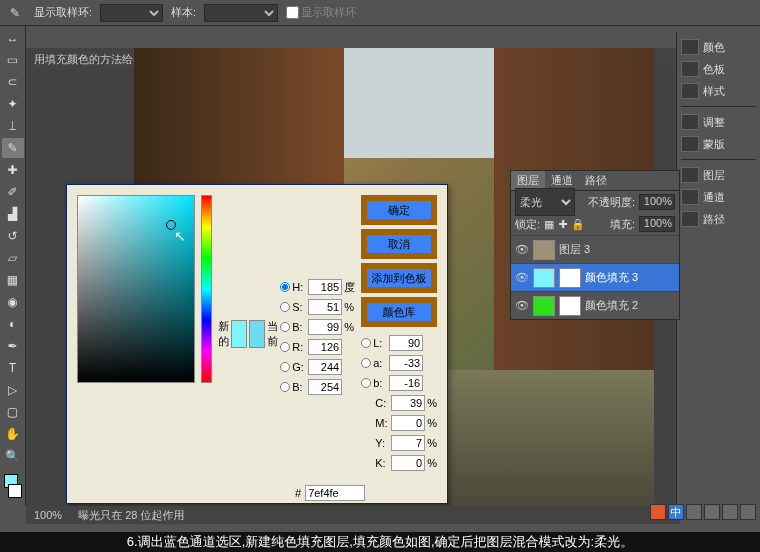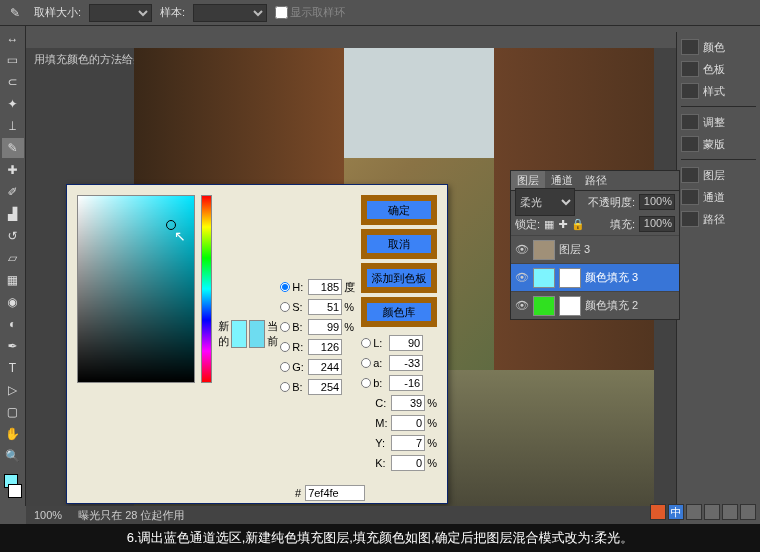--- a/index.html
+++ b/index.html
@@ -20,21 +20,21 @@
 .canvas .bgimg{position:absolute;left:108px;top:0;width:520px;height:462px;background:linear-gradient(135deg,#c4a862 0%,#8a7345 40%,#5f6b42 70%,#3d4a35 100%)}
 .bgimg .sky{position:absolute;left:202px;top:0;width:160px;height:110px;background:#c9d4d6}
 .bgimg .bld1{position:absolute;left:0;top:0;width:210px;height:380px;background:linear-gradient(90deg,#3a2818,#7a4a28)}
 .bgimg .bld2{position:absolute;right:0;top:0;width:160px;height:360px;background:linear-gradient(90deg,#6b4228,#523520)}
 .bgimg .road{position:absolute;left:0;bottom:0;width:100%;height:140px;background:linear-gradient(180deg,#7a7858,#4a4838)}
 .rpanels{position:absolute;right:0;top:32px;width:84px;bottom:46px;background:#535353;border-left:1px solid #2a2a2a;padding:4px}
 .rpanels .grp{display:flex;align-items:center;gap:4px;height:22px;color:#ddd;cursor:pointer}
 .rpanels .grp .ico{width:18px;height:16px;background:#3a3a3a;border:1px solid #666}
 .rpanels .hr{height:1px;background:#2a2a2a;margin:4px 0}
 .statusbar{position:absolute;left:26px;bottom:28px;right:80px;height:18px;background:#434343;display:flex;align-items:center;padding:0 8px;color:#ccc;gap:16px}
-.caption{position:absolute;left:0;bottom:0;width:100%;height:28px;background:#121212;color:#fff;display:flex;align-items:center;justify-content:center;font-size:13px}
+.caption{position:absolute;left:0;bottom:0;width:100%;height:20px;background:#121212;color:#fff;display:flex;align-items:center;justify-content:center;font-size:13px}
 .layers{position:absolute;right:80px;top:170px;width:170px;background:#535353;border:1px solid #2a2a2a;color:#ddd}
 .layers .tabs{display:flex;height:20px;border-bottom:1px solid #2a2a2a}
 .layers .tabs span{padding:2px 6px;cursor:pointer}
 .layers .tabs .act{background:#6a6a6a}
 .layers .row{display:flex;align-items:center;height:22px;padding:0 4px;gap:4px}
 .layers select{background:#3a3a3a;color:#ccc;border:1px solid #2a2a2a;height:28px;width:60px}
 .layers .ipt{width:36px;height:16px;background:#3a3a3a;border:1px solid #2a2a2a;color:#ccc;text-align:right;padding-right:2px}
 .layers .lyr{display:flex;align-items:center;height:28px;border-top:1px solid #444;padding:0 4px;gap:4px}
 .layers .lyr.sel{background:#3875d7;color:#fff}
 .layers .eye{width:14px;height:14px;color:#ccc}
@@ -63,21 +63,21 @@
 .hexrow{display:flex;align-items:center;gap:4px;padding:2px 10px;margin-left:218px}
 .hexrow input{width:60px;height:16px;border:1px solid #999;padding:0 2px}
 .tray{position:absolute;right:4px;bottom:32px;display:flex;gap:2px}
 .tray span{width:16px;height:16px;background:#6a6a6a;border:1px solid #333}
 </style>
 </head>
 <body>
 
 <div class="topbar">
   <span class="tool">✎</span>
-  <span class="lbl">取样大小:</span>
+  <span class="lbl">显示取样环:</span>
   <select><option>取样点</option></select>
   <span class="lbl">样本:</span>
   <select><option>所有图层</option></select>
   <span class="chk">
       <input type="checkbox" style="">
       <span>显示取样环</span>
     </span>
 </div>
 
 <div class="toolbar">

